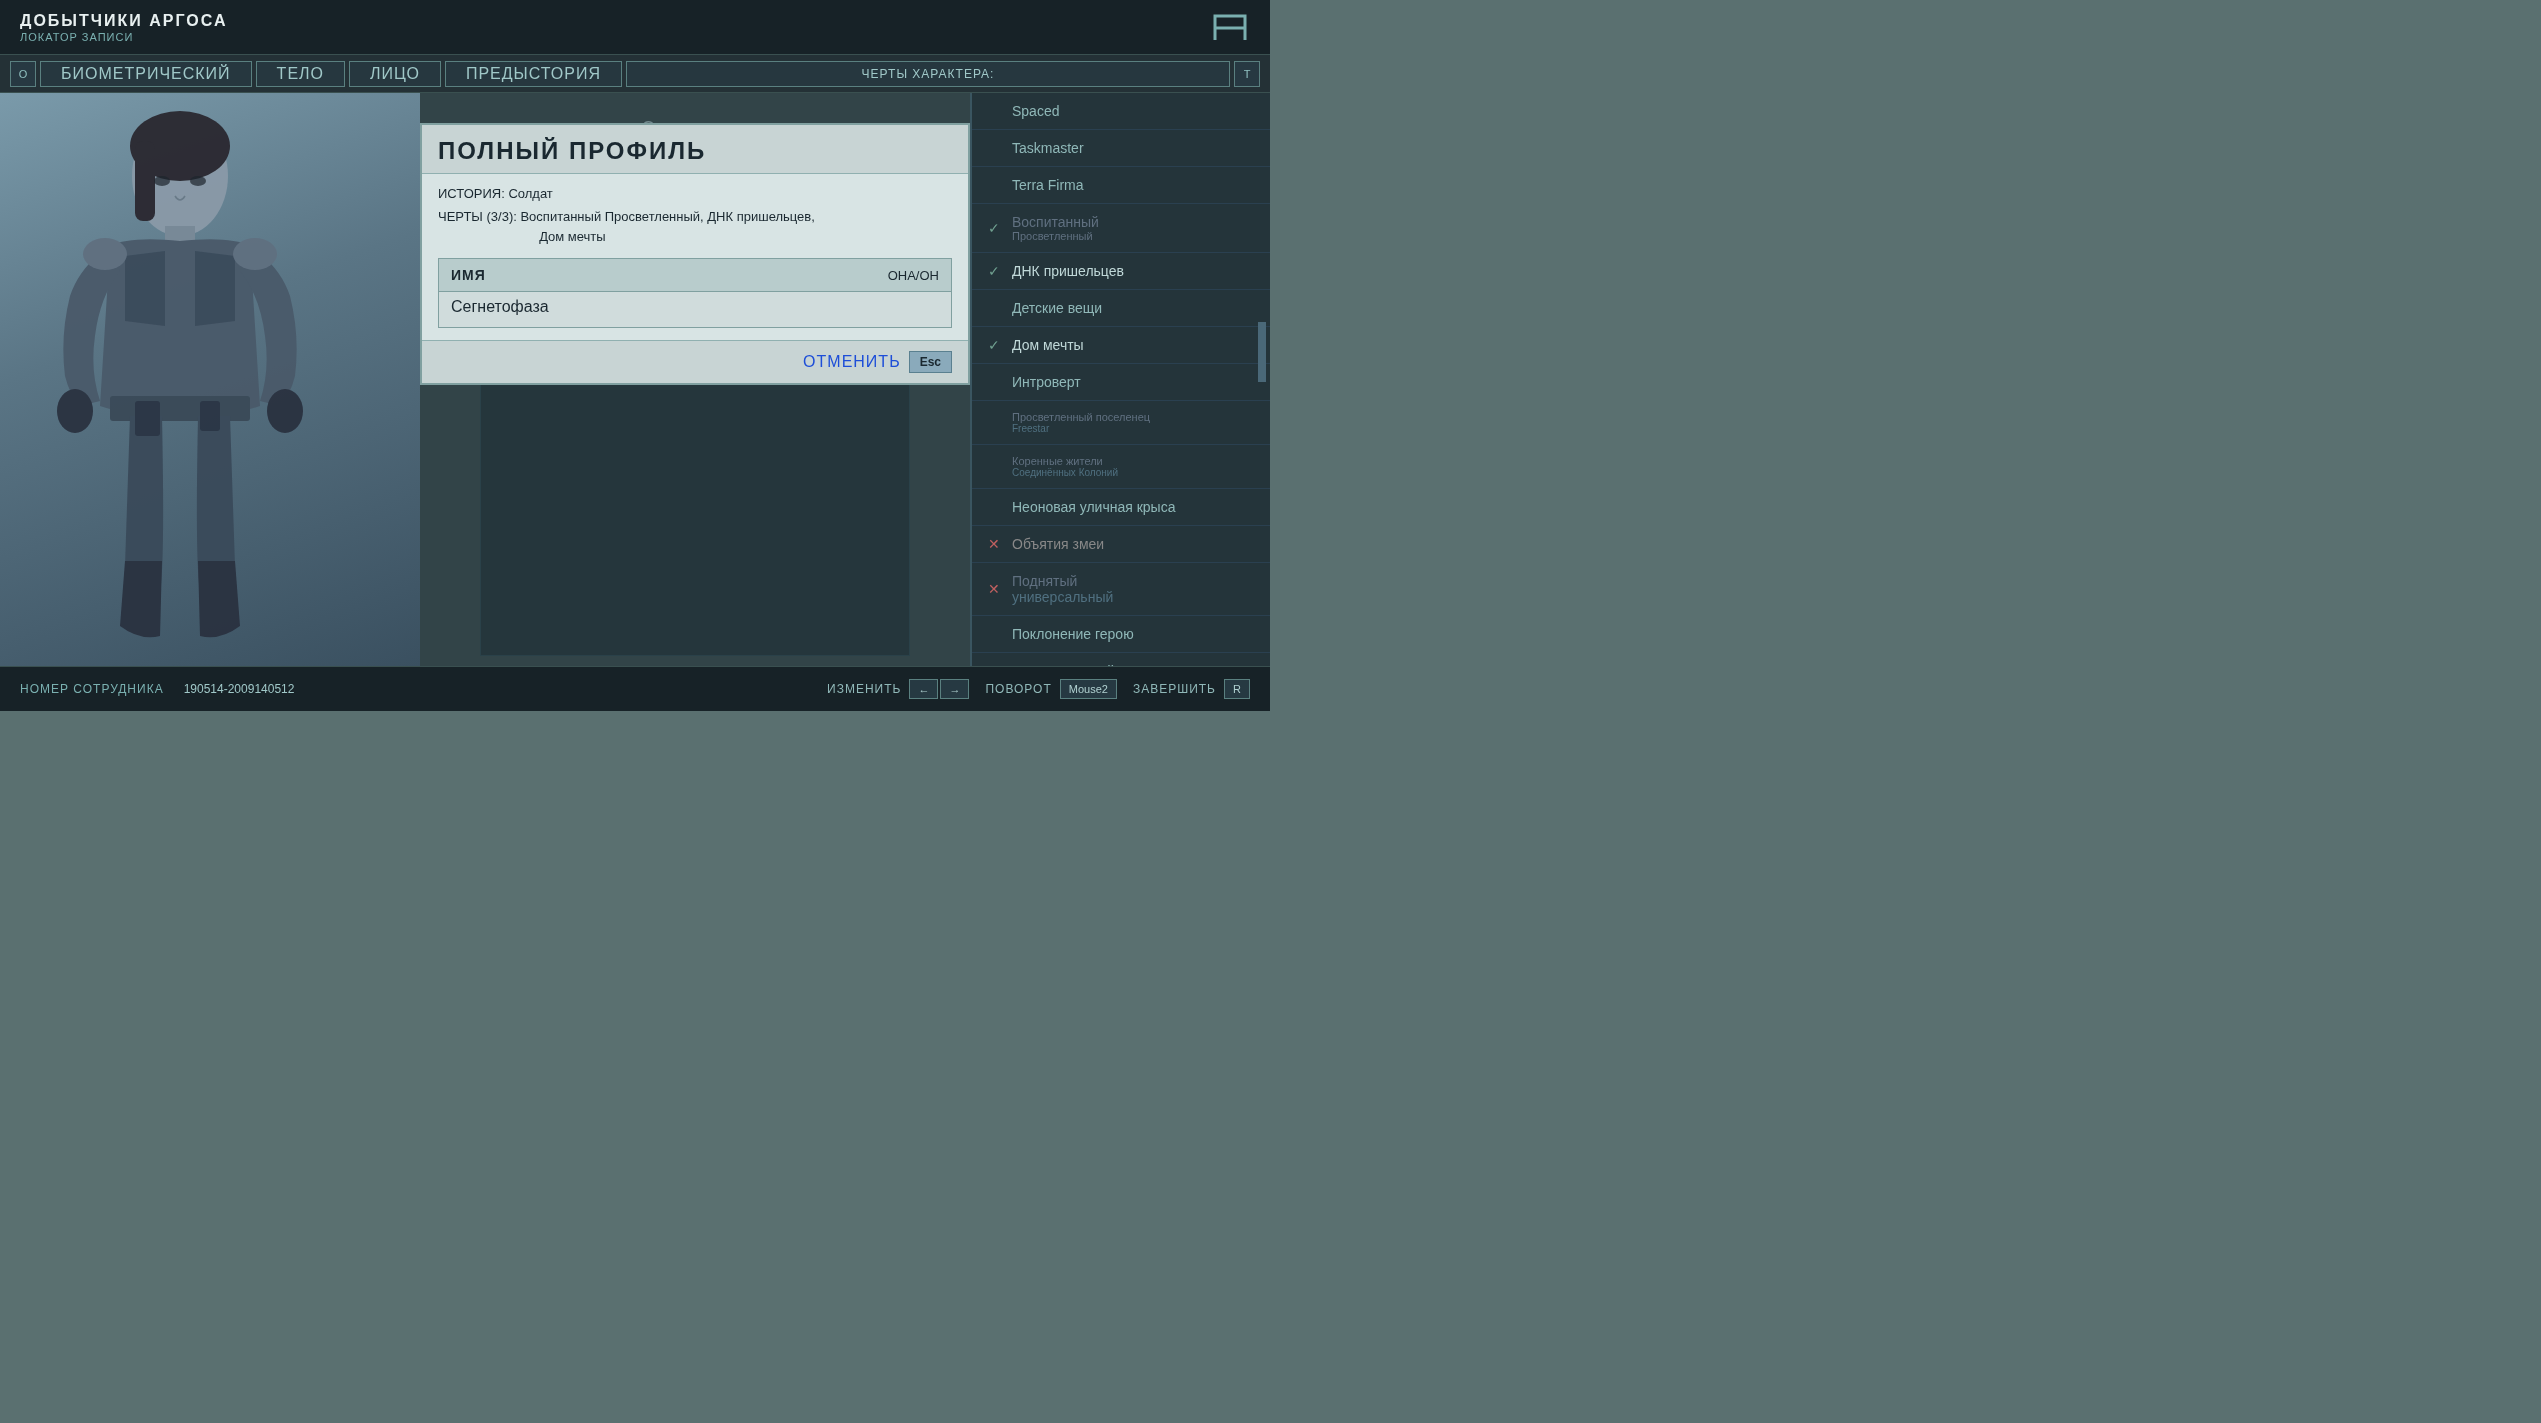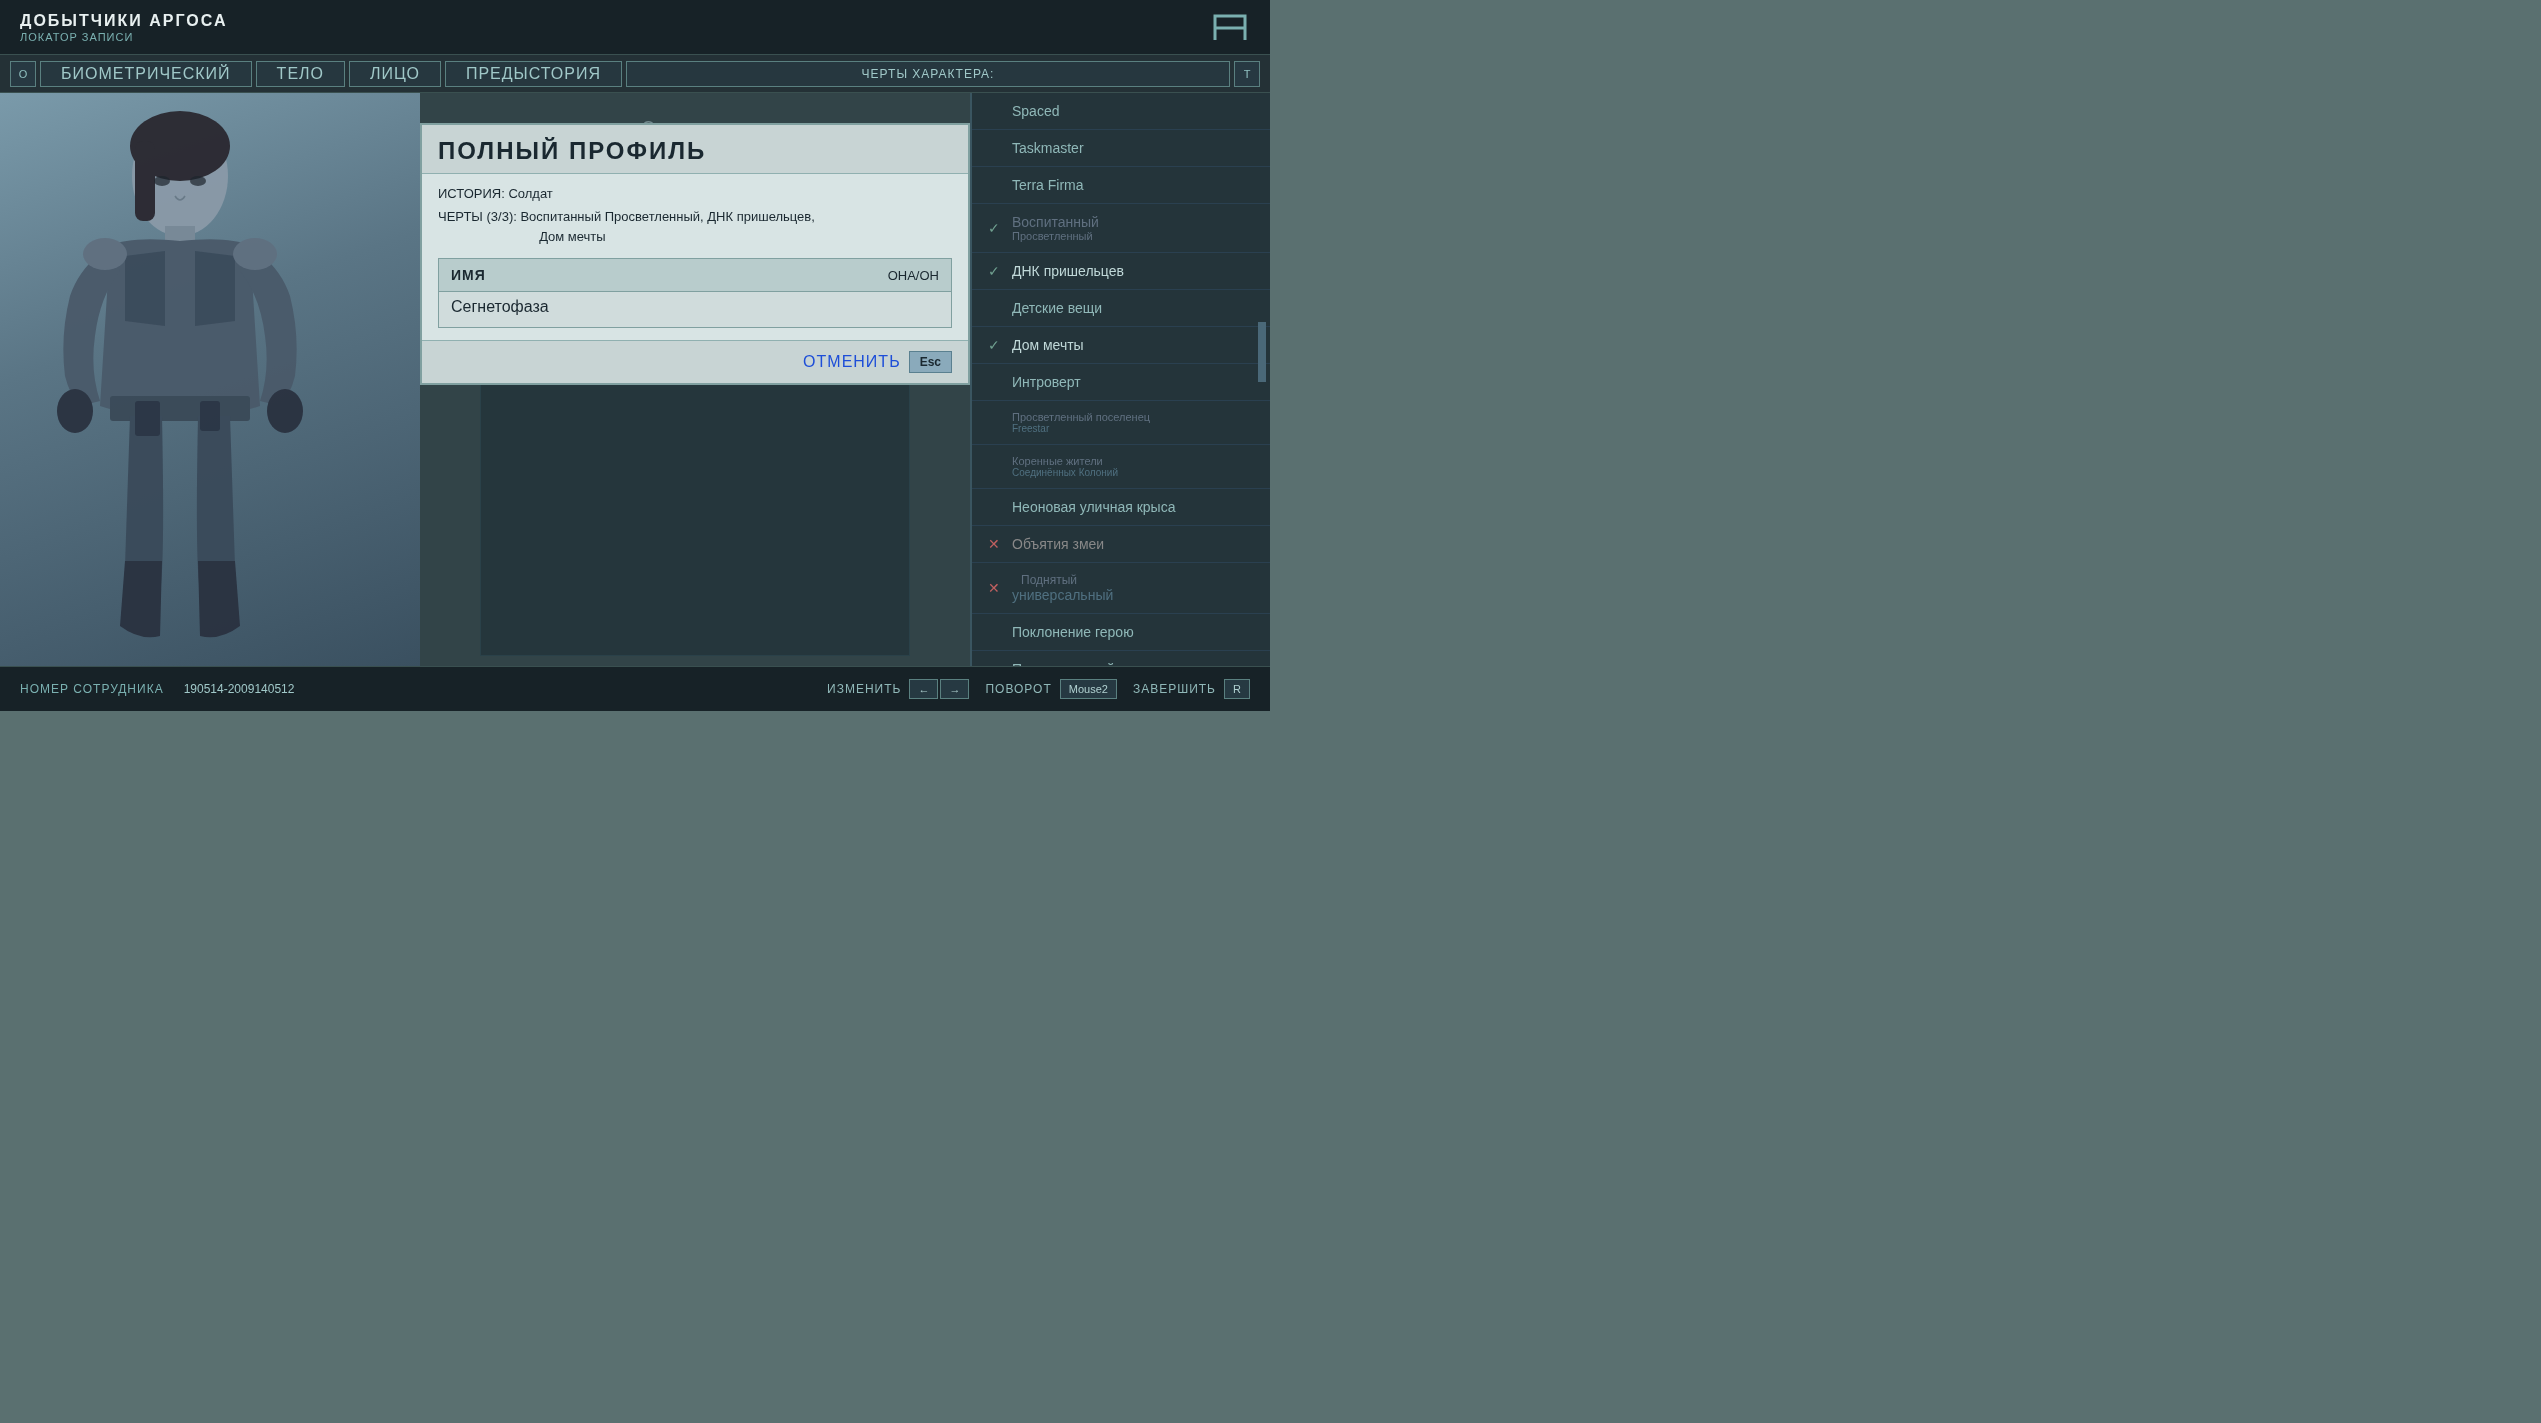--- a/index.html
+++ b/index.html
@@ -653,21 +653,21 @@
     </div>
 
     <div class="sidebar-item crossed">
       <span class="sidebar-cross">✕</span>
       <span>Объятия змеи</span>
     </div>
 
     <div class="sidebar-item crossed">
       <span class="sidebar-cross">✕</span>
       <div>
-        <div style="font-size:12px;color:#607080;margin-left:9px;">Поднятый</div>
+        <div style="font-size:14px;color:#607080;">Поднятый</div>
         <div style="font-size:14px;color:#507080;">универсальный</div>
       </div>
     </div>
 
     <div class="sidebar-item">
       <span class="sidebar-spacer"></span>
       <span>Поклонение герою</span>
     </div>
 
     <div class="sidebar-item">

